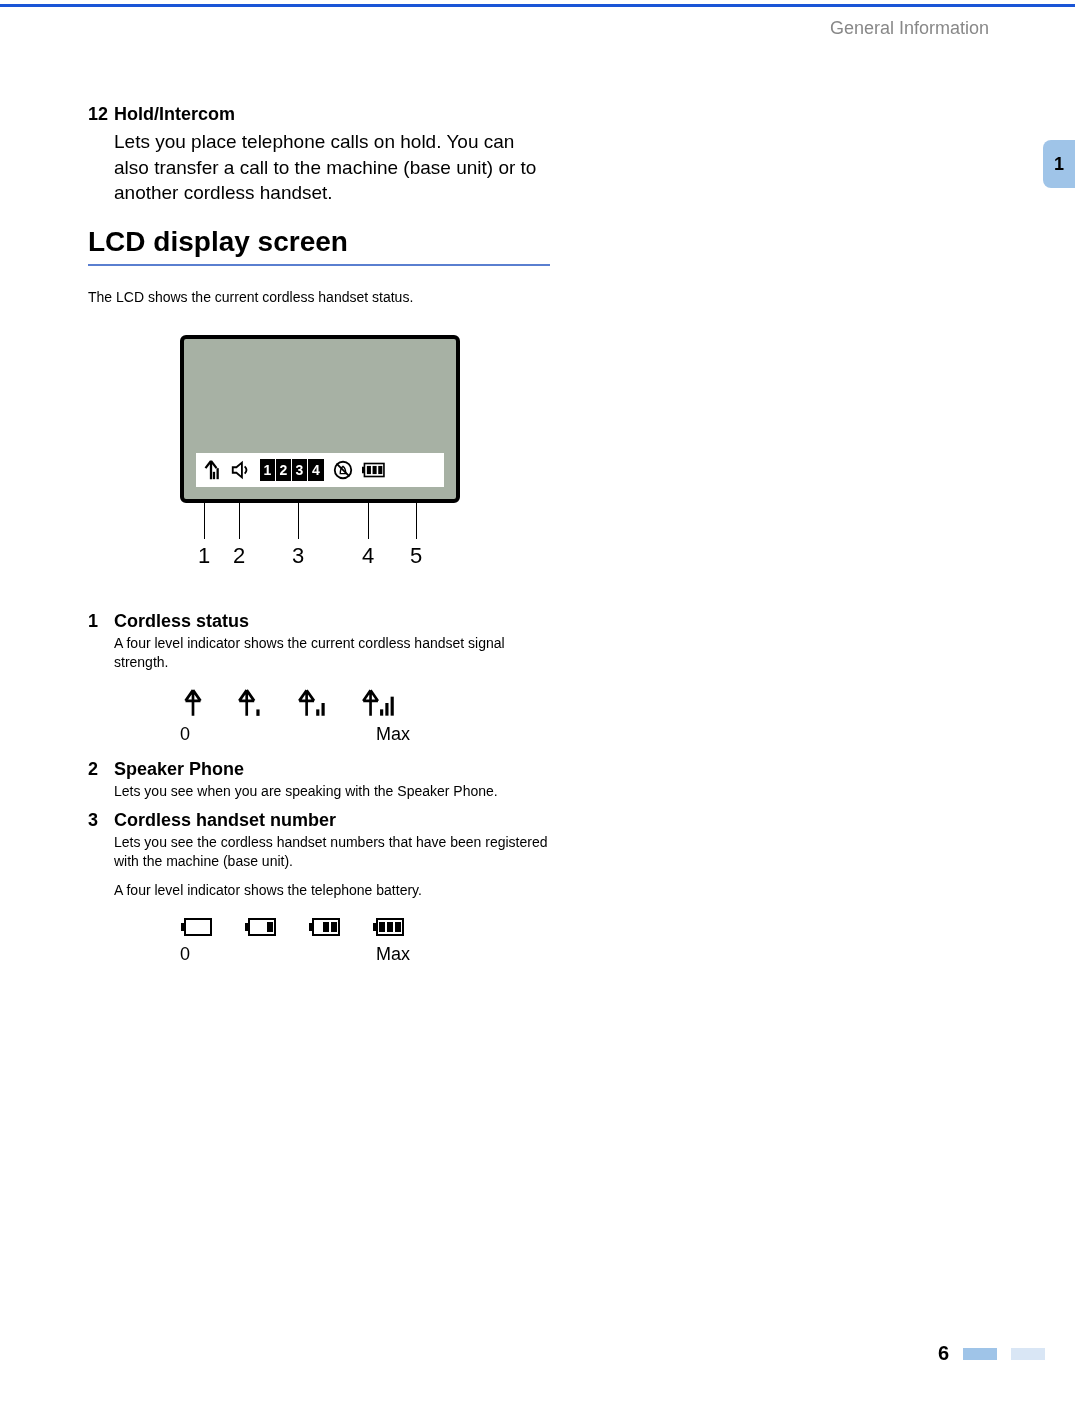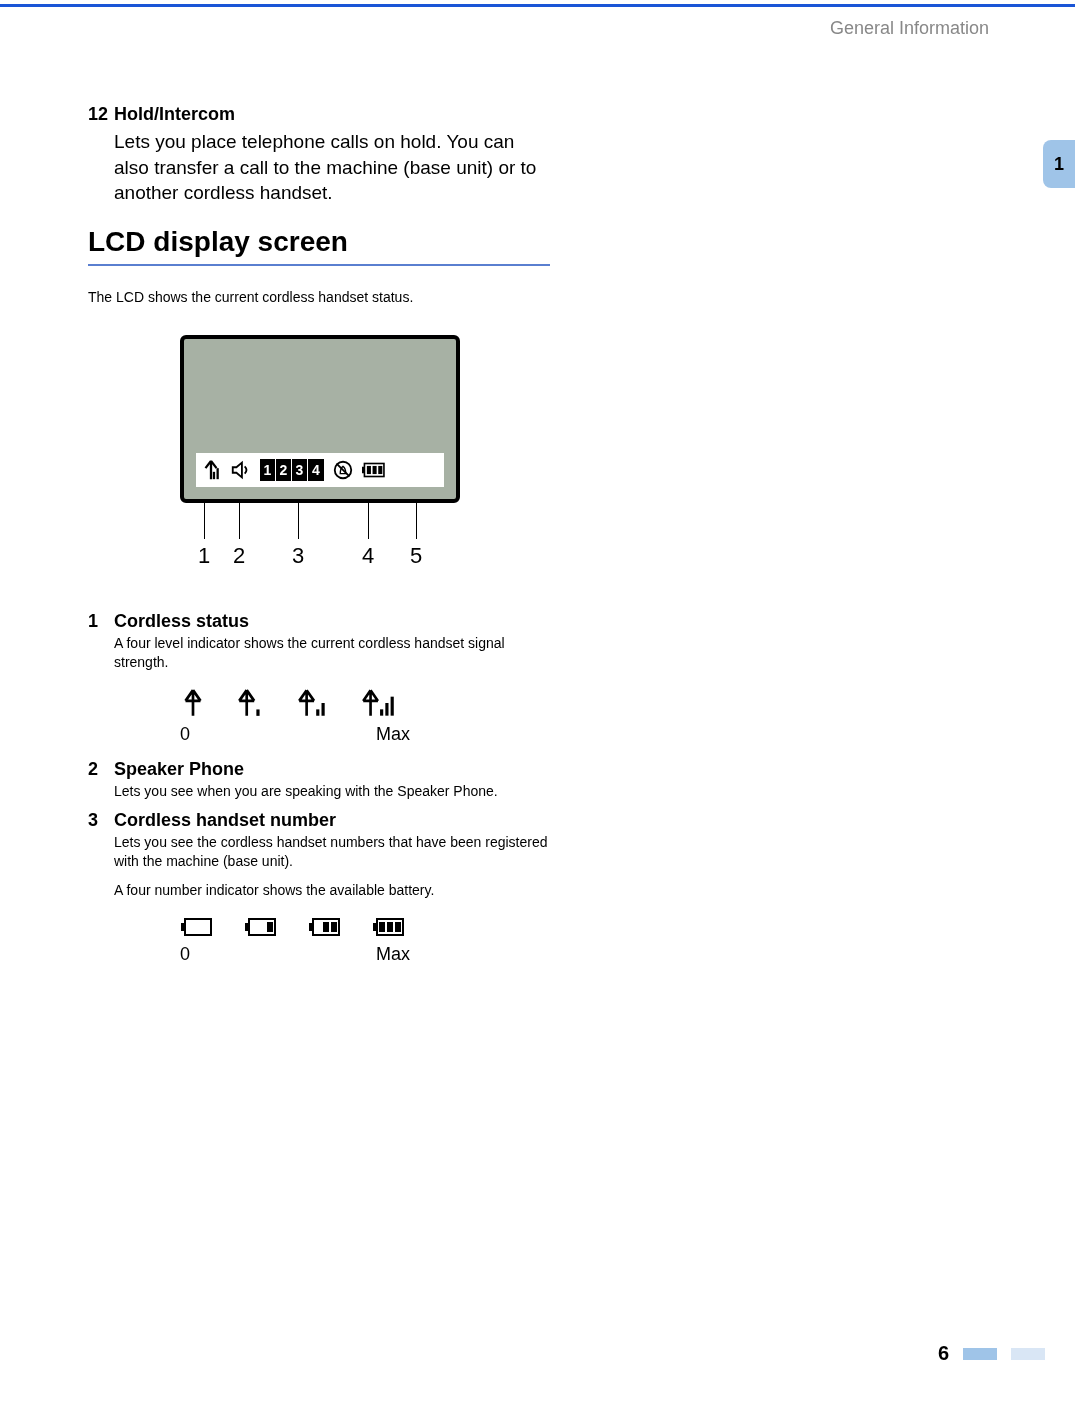--- a/index.html
+++ b/index.html
@@ -150,21 +150,21 @@
     </li>
     <li>
       <div class="lh"><span class="n">2</span><span>Speaker Phone</span></div>
       <div class="lb">Lets you see when you are speaking with the Speaker Phone.</div>
     </li>
     <li>
       <div class="lh"><span class="n">3</span><span>Cordless handset number</span></div>
       <div class="lb">Lets you see the cordless handset numbers that have been registered with the machine (base unit).</div>
     </li>
     <li>
-      <div class="lb">A four number indicator shows the available battery.</div>
+      <div class="lb">A four level indicator shows the telephone battery.</div>
       <div class="batt-row">
         <span class="ic">
             <svg width="34" height="22" viewBox="0 0 34 22">
               <rect x="5" y="3" width="26" height="16" fill="none" stroke="#000" stroke-width="2"></rect>
               <rect x="1" y="7" width="4" height="8" fill="#000"></rect>
             </svg>
           </span>
         <span class="ic">
             <svg width="34" height="22" viewBox="0 0 34 22">
               <rect x="5" y="3" width="26" height="16" fill="none" stroke="#000" stroke-width="2"></rect>

